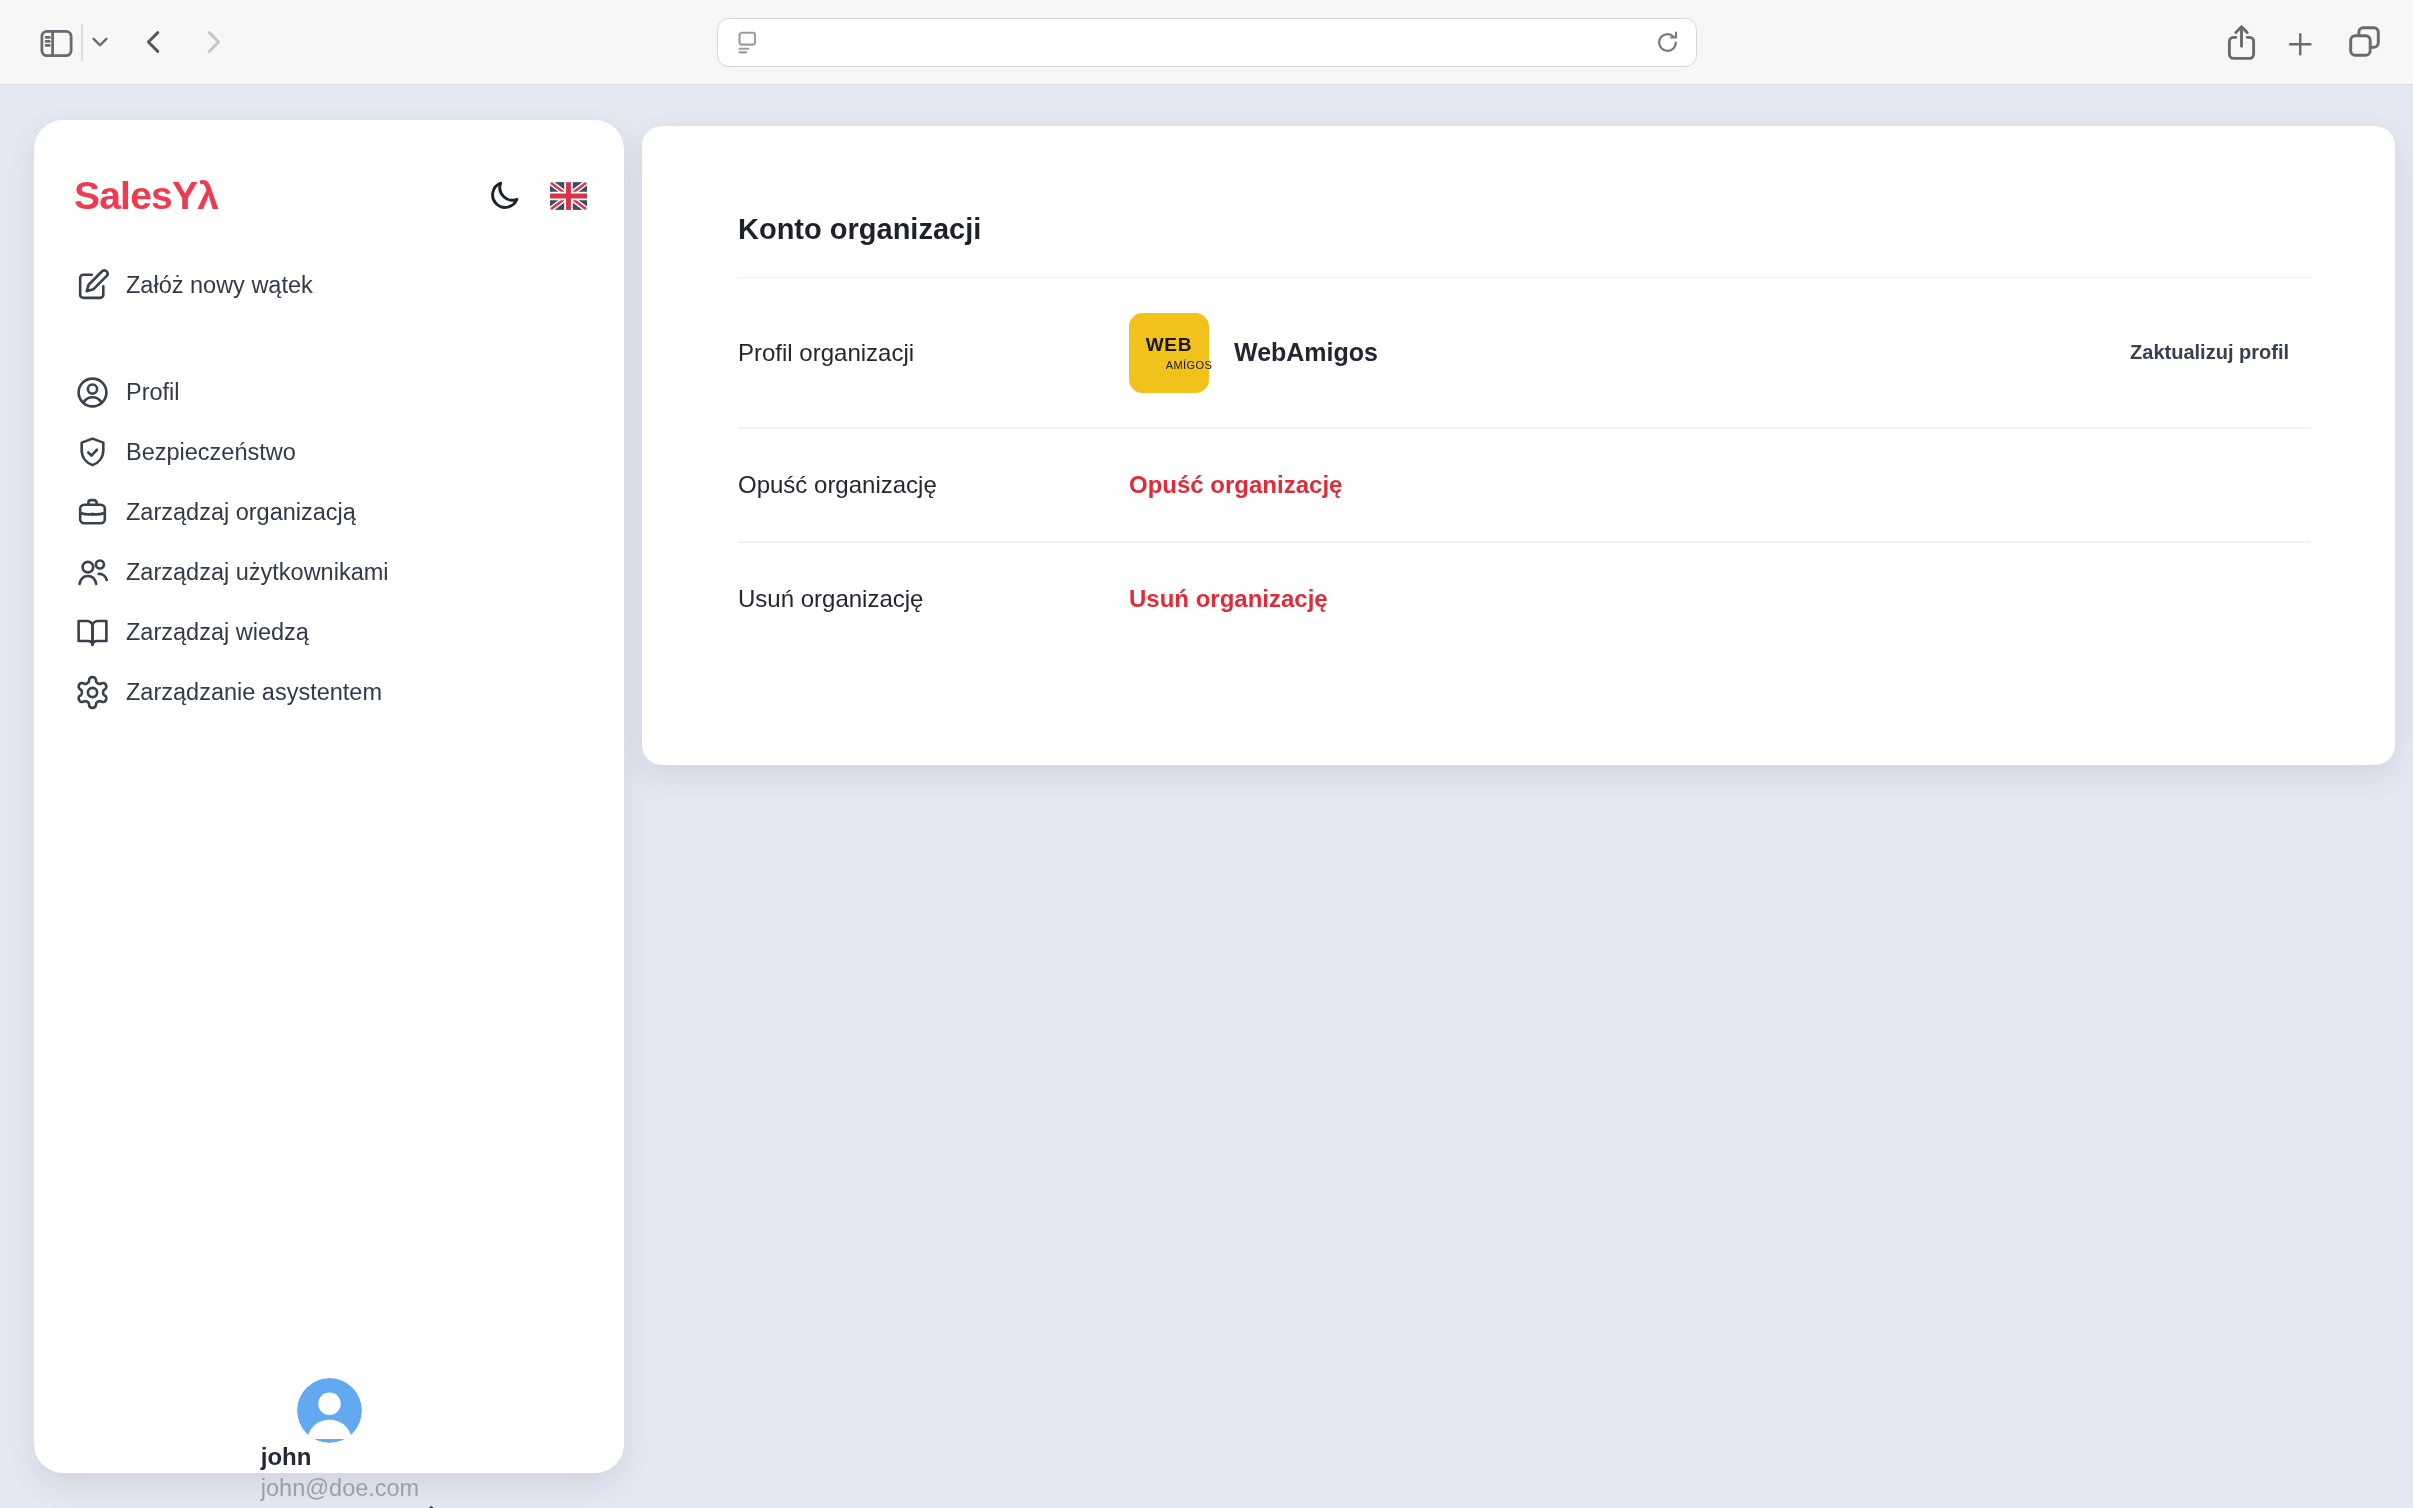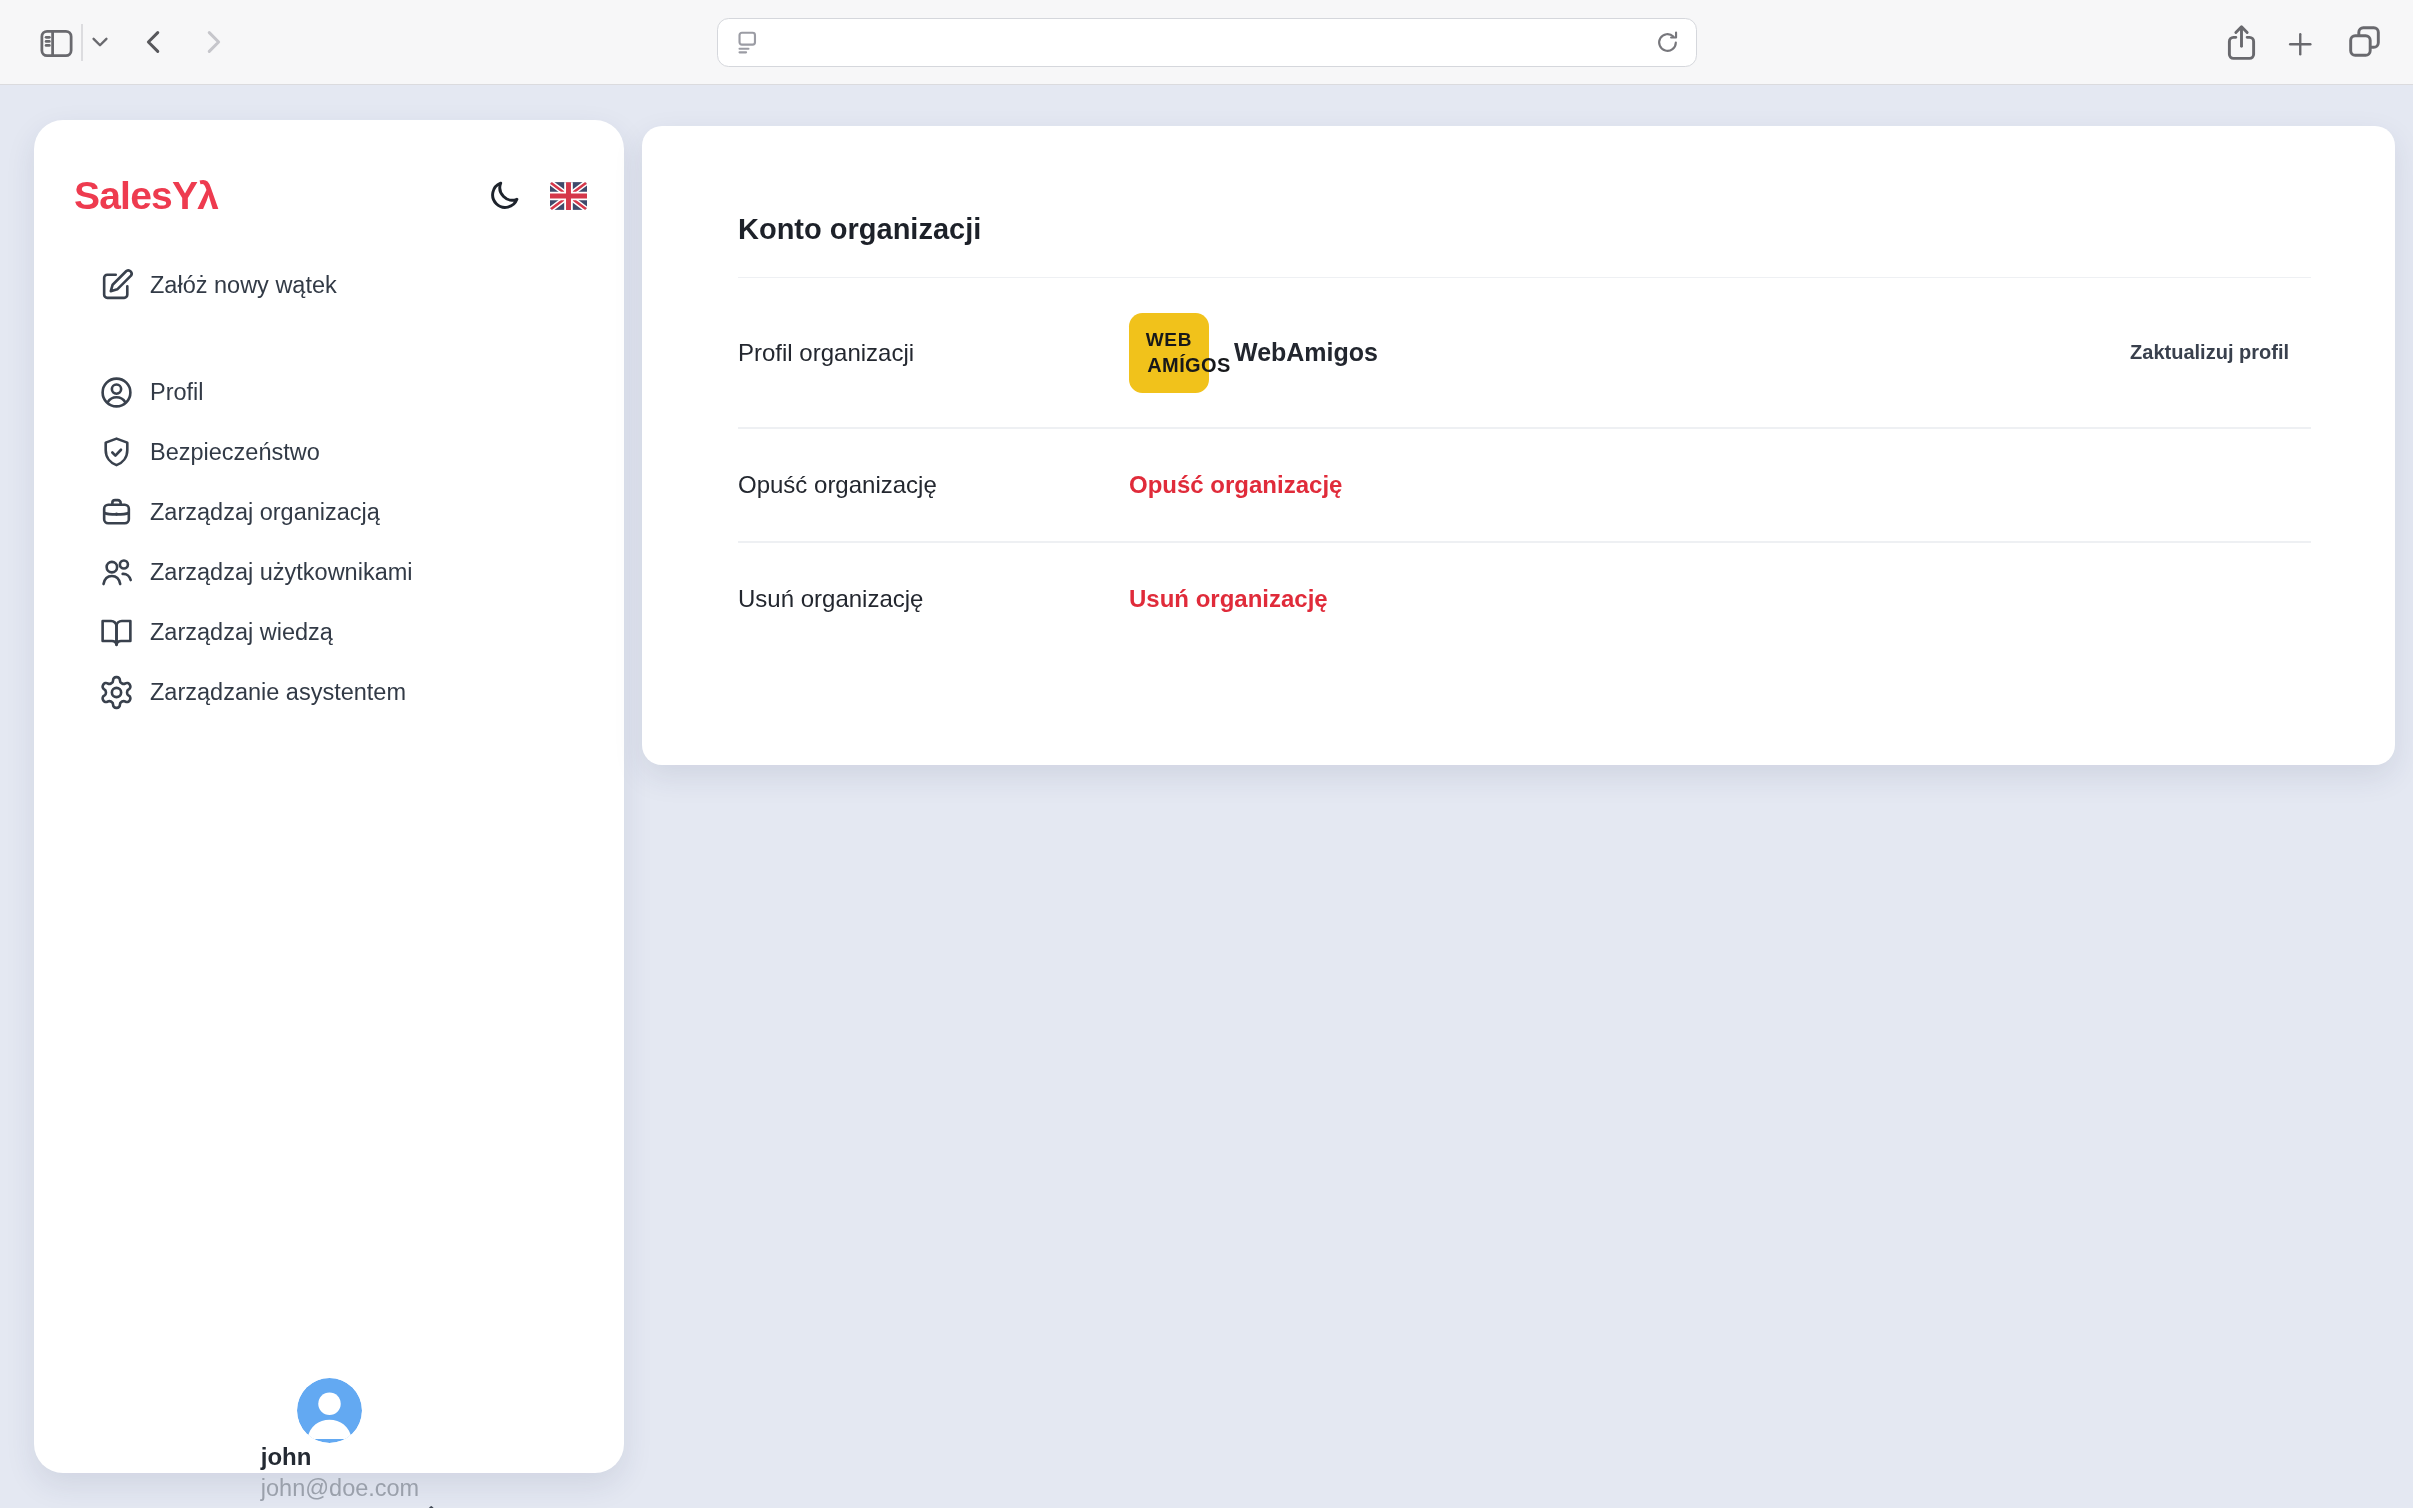--- a/index.html
+++ b/index.html
@@ -46,21 +46,21 @@
     display:flex;align-items:center;
   }
   .logo{font-size:39px;font-weight:700;letter-spacing:-0.8px;color:#ee3b4f;}
   .sb-header .spacer{flex:1;}
   .icon-btn{background:none;border:none;padding:0;margin:0;cursor:default;}
   .moon{color:#1d232c;margin-right:28.5px;}
   .flag{border-radius:3.4px;overflow:hidden;width:37px;height:28px;}
 
   .nav{position:absolute;left:0;top:135px;width:590px;}
   .nav-item{
-    height:60px;display:flex;align-items:center;padding-left:64px;
+    height:60px;display:flex;align-items:center;padding-left:40px;
     color:#323a46;font-size:23.5px;font-weight:500;cursor:default;
   }
   .nav-item .ni-icon{width:37px;height:37px;margin-right:15px;color:#39414d;flex:0 0 37px;}
   .nav-item.new-thread{margin-bottom:47px;}
 
   .user-row{
     position:absolute;left:40px;bottom:28.5px;width:510px;height:67px;
     display:flex;align-items:center;flex-direction:column;
   }
   .avatar{width:65px;height:65px;border-radius:50%;overflow:hidden;flex:0 0 65px;}
@@ -84,21 +84,21 @@
   .row{display:flex;align-items:center;}
   .row-profile{height:149px;}
   .row-plain{height:112px;}
   .row-label{flex:0 0 391px;font-size:24px;color:#23272f;}
   .org-badge{
     width:80px;height:80px;border-radius:13.4px;background:#f1c21b;
     display:flex;flex-direction:column;align-items:center;justify-content:center;
     color:#17181a;flex:0 0 80px;
   }
   .org-badge .b1{font-size:19px;font-weight:700;letter-spacing:0.8px;line-height:1;}
-  .org-badge .b2{font-size:20px;font-weight:700;letter-spacing:0.4px;line-height:1;margin-top:5.9px;margin-left:40px;}
+  .org-badge .b2{font-size:11px;font-weight:400;letter-spacing:0.4px;line-height:1;margin-top:5.9px;margin-left:40px;}
   .org-name{margin-left:25px;font-size:25px;font-weight:700;color:#22262e;}
   .row-action-right{margin-left:auto;margin-right:22px;font-size:20px;font-weight:700;color:#39404d;cursor:default;background:none;border:none;padding:0;}
   .danger-link{font-size:24px;font-weight:600;color:#e02b3a;cursor:default;background:none;border:none;padding:0;}
 </style>
 </head>
 <body>
 
 <header class="toolbar">
   <button class="tb-icon pos-sidebar-toggle">
     <svg width="39" height="39" viewBox="0 0 24 24" fill="none" stroke="currentColor" stroke-width="1.7" stroke-linecap="round" stroke-linejoin="round">

